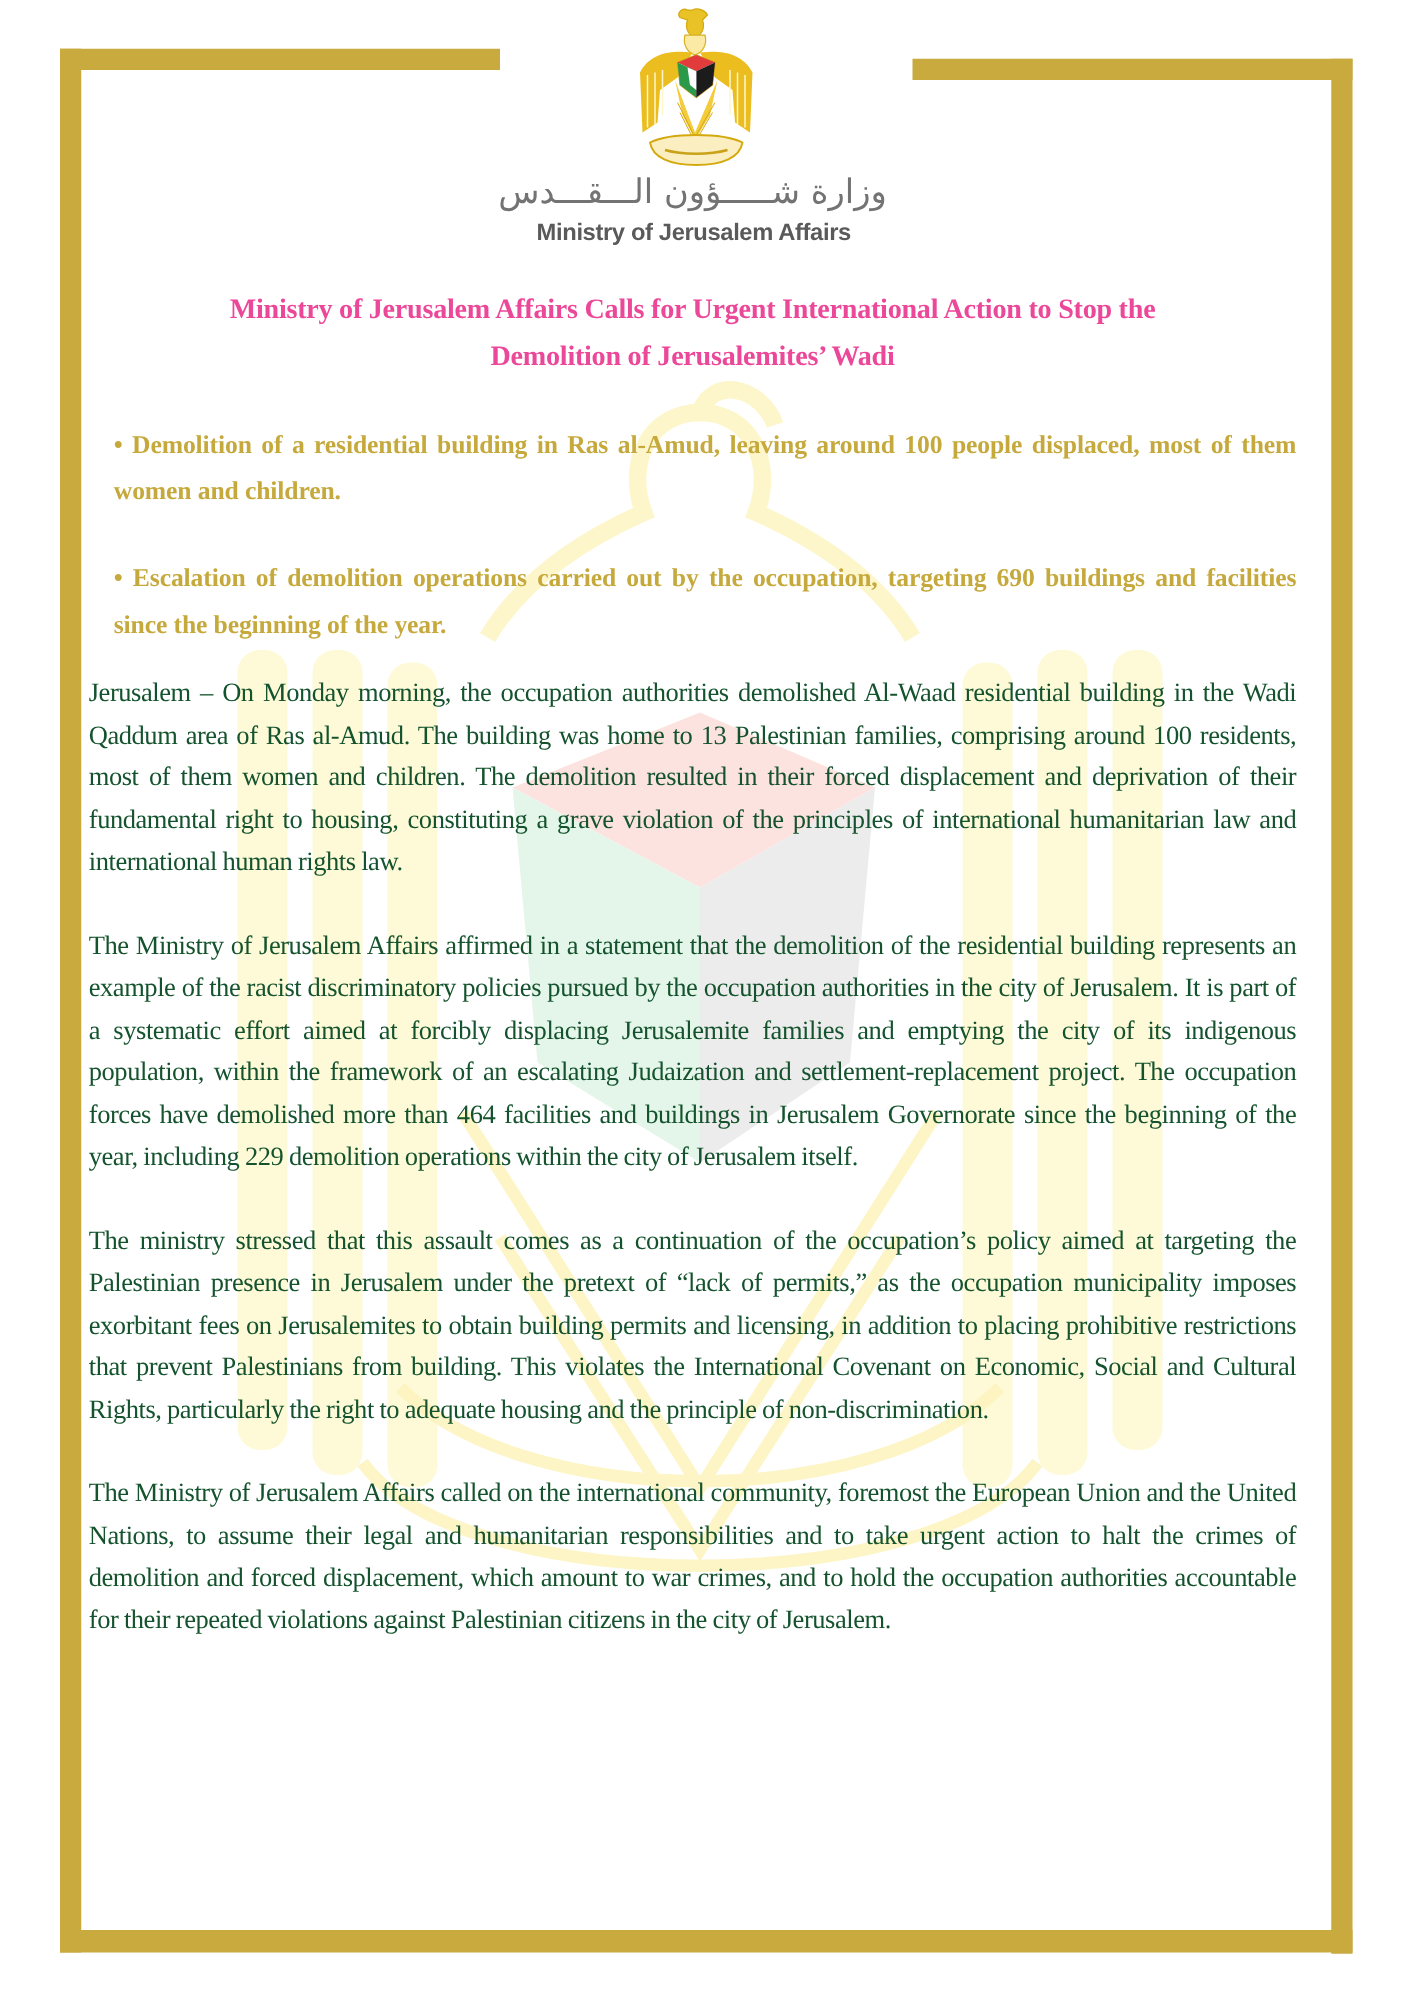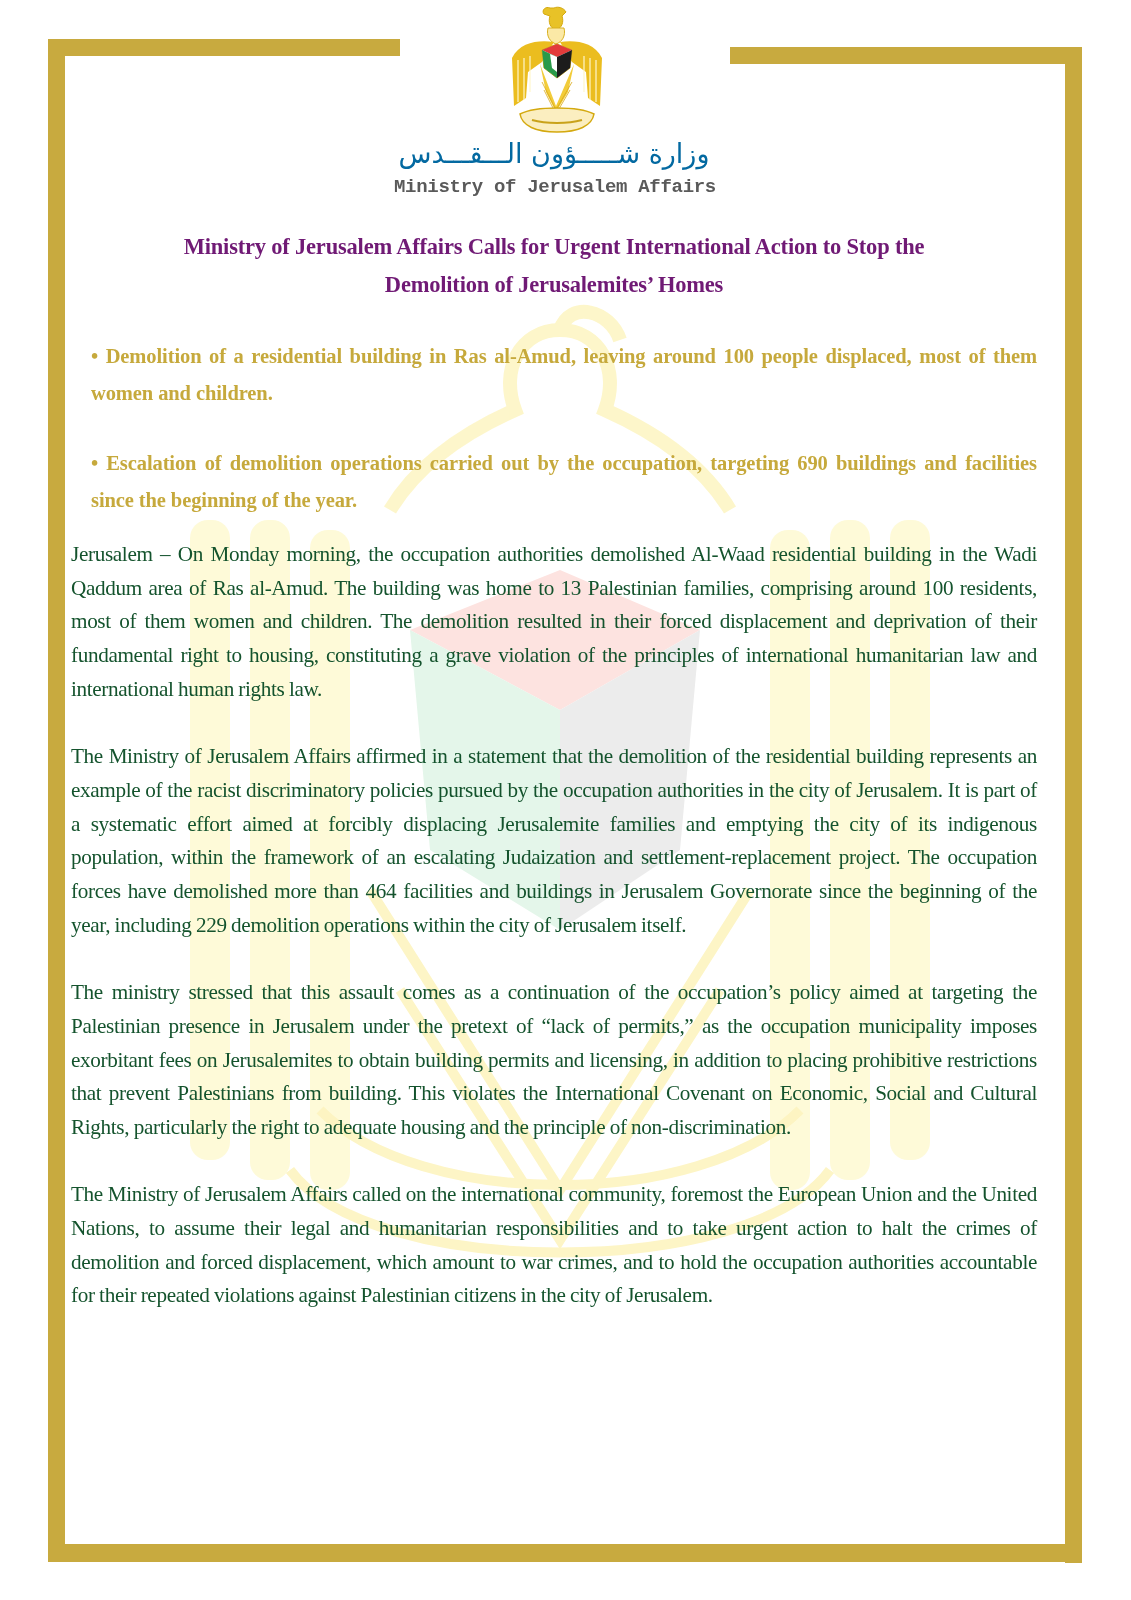--- a/index.html
+++ b/index.html
@@ -6,31 +6,31 @@
     body {
       width: 1131px; height: 1600px; position: relative; overflow: hidden;
       background: #ffffff;
       font-family: "Liberation Serif", serif;
     }
     .bar { position: absolute; background: #c8aa3f; }
     .watermark { position: absolute; left: 170px; top: 290px; width: 780px; height: 1000px; pointer-events: none; }
     .emblem { position: absolute; left: 506px; top: 2px; width: 102px; height: 132px; }
     .org-ar {
       position: absolute; left: 398px; top: 138px; width: 312px; text-align: center;
-      font-family: "DejaVu Sans", sans-serif; font-size: 27px; color: #0369a1; direction: rtl;
+      font-family: "DejaVu Sans", sans-serif; font-size: 27px; color: #737373; direction: rtl;
       letter-spacing: 0px; white-space: nowrap;
     }
     .org-en {
       position: absolute; left: 380px; top: 176px; width: 350px; text-align: center;
-      font-family: Liberation Mono, monospace; font-weight: bold; font-size: 19px; color: #5a5a5a;
+      font-family: Liberation Sans, sans-serif; font-weight: bold; font-size: 19px; color: #5a5a5a;
       white-space: nowrap; letter-spacing: -0.3px;
     }
     .content { position: absolute; left: 71px; top: 228px; width: 966px; }
     .title {
-      text-align: center; font-weight: bold; font-size: 22.5px; line-height: 38px; color: #701a75;
+      text-align: center; font-weight: bold; font-size: 22.5px; line-height: 38px; color: #ec4899;
       margin: 0 0 0 0; letter-spacing: -0.2px;
     }
     .bullets { margin: 30px 0 0 20px; padding: 0; list-style: none; }
     .bullets li {
       font-weight: bold; font-size: 20.5px; line-height: 36.5px; color: #c6a93c;
       text-align: justify; text-align-last: left; letter-spacing: -0.1px; margin-top: 34px;
     }
     .body-text {
       font-size: 21.2px; line-height: 33.7px; color: #14532d; text-align: justify;
       margin: 0; letter-spacing: -0.35px; word-spacing: -0.5px;
@@ -105,21 +105,21 @@
   <path d="M14 112 C30 104 72 104 88 112 C86 124 72 130 51 130 C30 130 16 124 14 112 Z" fill="#fbeec0" stroke="#d4a90f" stroke-width="1.5"></path>
   <path d="M26 118 C40 122 62 122 76 118" stroke="#c9a21a" stroke-width="2" fill="none"></path>
 </svg>
 
 <div class="org-ar">وزارة شـــــؤون الـــقـــدس</div>
 <div class="org-en">Ministry of Jerusalem Affairs</div>
 
 <div class="content">
   <h1 class="title">
     <span>Ministry of Jerusalem Affairs Calls for Urgent International Action to Stop the</span><br>
-    <span>Demolition of Jerusalemites’ Homes</span>
+    <span>Demolition of Jerusalemites’ Wadi</span>
   </h1>
 
   <ul class="bullets">
     <li>• Demolition of a residential building in Ras al-Amud, leaving around 100 people displaced, most of them women and children.</li>
     <li>• Escalation of demolition operations carried out by the occupation, targeting 690 buildings and facilities since the beginning of the year.</li>
   </ul>
 
   <p class="body-text p1">Jerusalem – On Monday morning, the occupation authorities demolished Al-Waad residential building in the Wadi Qaddum area of Ras al-Amud. The building was home to 13 Palestinian families, comprising around 100 residents, most of them women and children. The demolition resulted in their forced displacement and deprivation of their fundamental right to housing, constituting a grave violation of the principles of international humanitarian law and international human rights law.</p>
   <div class="gap"></div>
   <p class="body-text">The Ministry of Jerusalem Affairs affirmed in a statement that the demolition of the residential building represents an example of the racist discriminatory policies pursued by the occupation authorities in the city of Jerusalem. It is part of a systematic effort aimed at forcibly displacing Jerusalemite families and emptying the city of its indigenous population, within the framework of an escalating Judaization and settlement-replacement project. The occupation forces have demolished more than 464 facilities and buildings in Jerusalem Governorate since the beginning of the year, including 229 demolition operations within the city of Jerusalem itself.</p>

